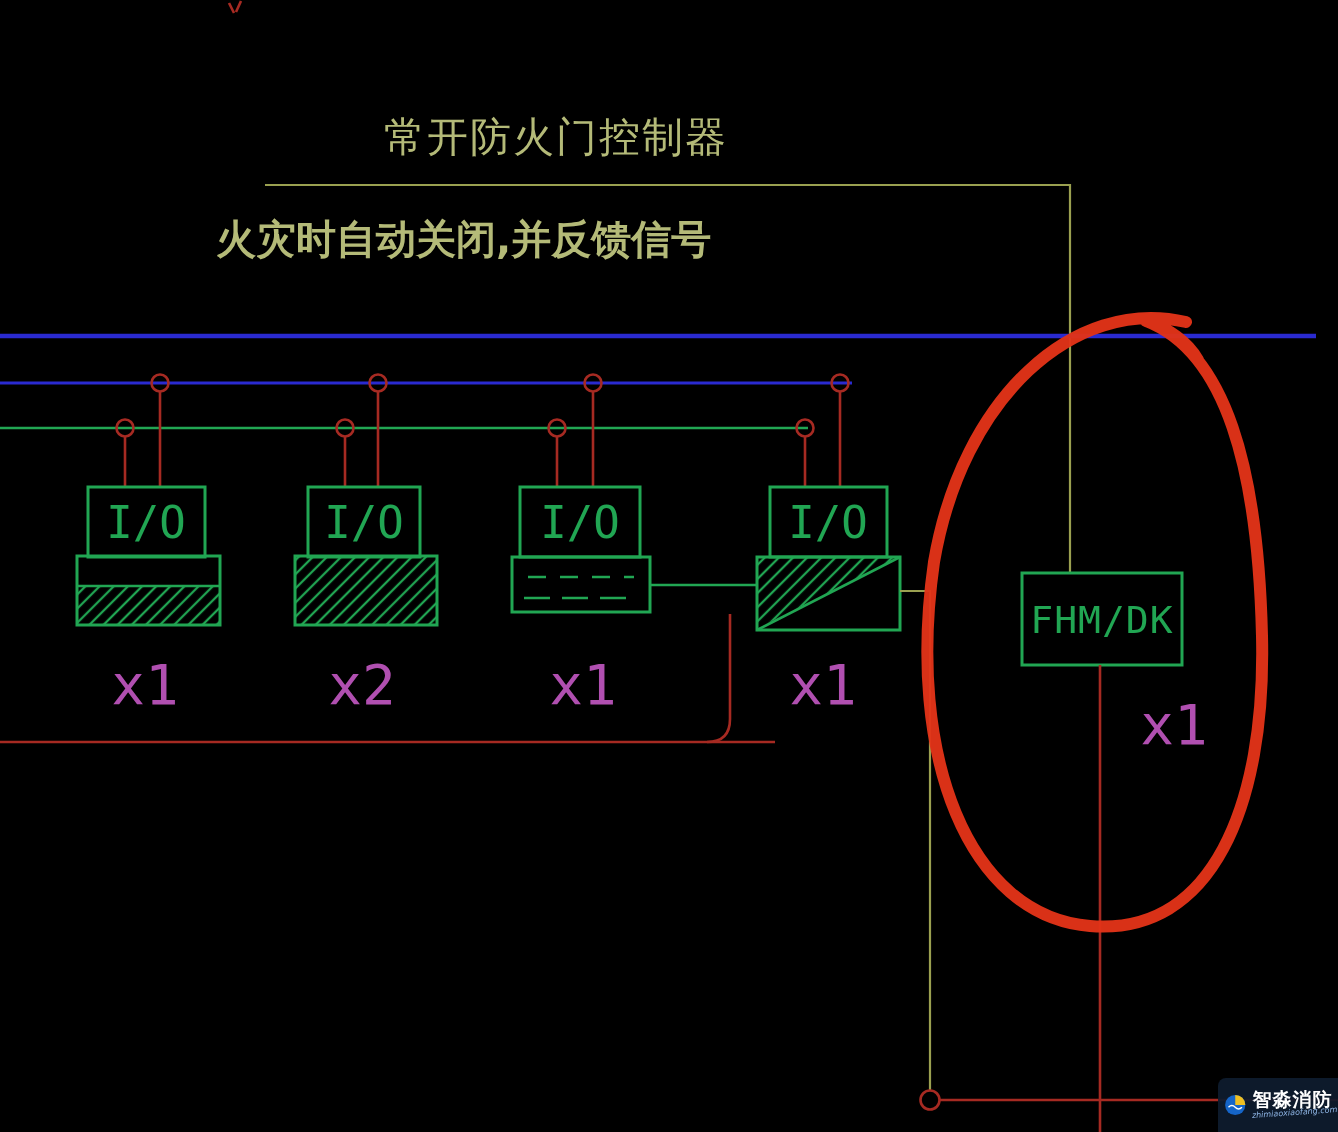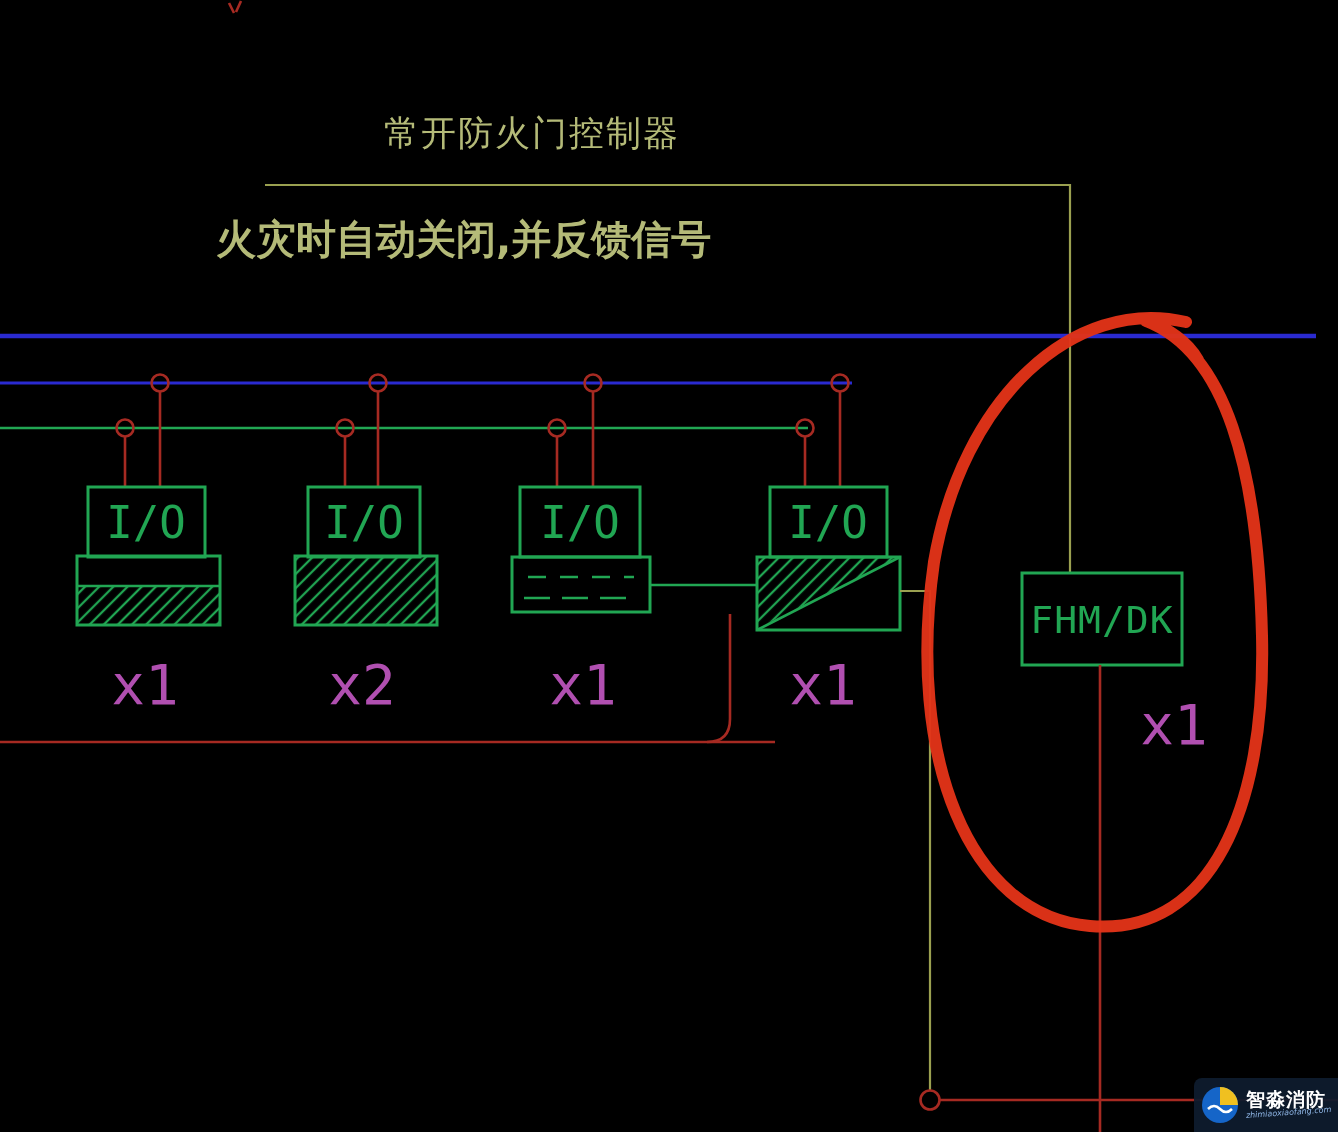--- a/index.html
+++ b/index.html
@@ -24,26 +24,26 @@
 
   .t-io{fill:var(--green,#21a653);font-family:"DejaVu Sans Mono",monospace;
         font-size:44px;text-anchor:middle;}
   .t-count{fill:var(--magenta,#b04fb0);font-family:"DejaVu Sans Mono",monospace;
         font-size:56px;text-anchor:middle;}
   .t-ctrl{fill:var(--green,#21a653);font-family:"DejaVu Sans Mono",monospace;
         font-size:38px;text-anchor:middle;letter-spacing:1px;}
 
   .cjk{position:absolute;color:var(--olive_text,#b4ba78);white-space:nowrap;
        font-family:"DejaVu Sans",sans-serif;}
-  .title{left:384px;top:110px;font-size:35px;letter-spacing:2px;}
+  .title{left:384px;top:110px;font-size:41px;letter-spacing:2px;}
   .subtitle{left:216px;top:212px;font-size:40px;letter-spacing:0px;font-weight:bold;}
 
   
   .watermark{
-    position:absolute;right:0;bottom:0;width:144px;height:54px;
+    position:absolute;right:0;bottom:0;width:120px;height:54px;
     background:rgba(14,28,46,.94);border-radius:8px 0 0 0;
     display:flex;align-items:center;gap:6px;padding-left:6px;box-sizing:border-box;
   }
   .wm-text{display:flex;flex-direction:column;line-height:1.05;}
   .wm-brand{color:#ffffff;font-weight:bold;font-size:19px;letter-spacing:1px;}
   .wm-url{color:#8fb6e6;font-size:8px;font-style:italic;transform:rotate(-4deg);
           transform-origin:left center;margin-top:2px;}
 </style>
 </head>
 <body>

